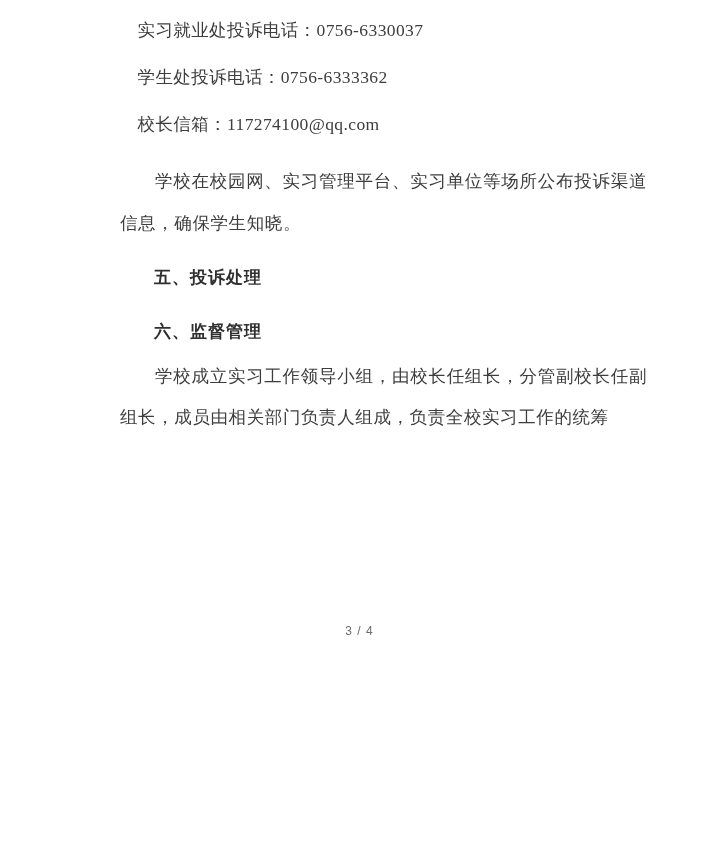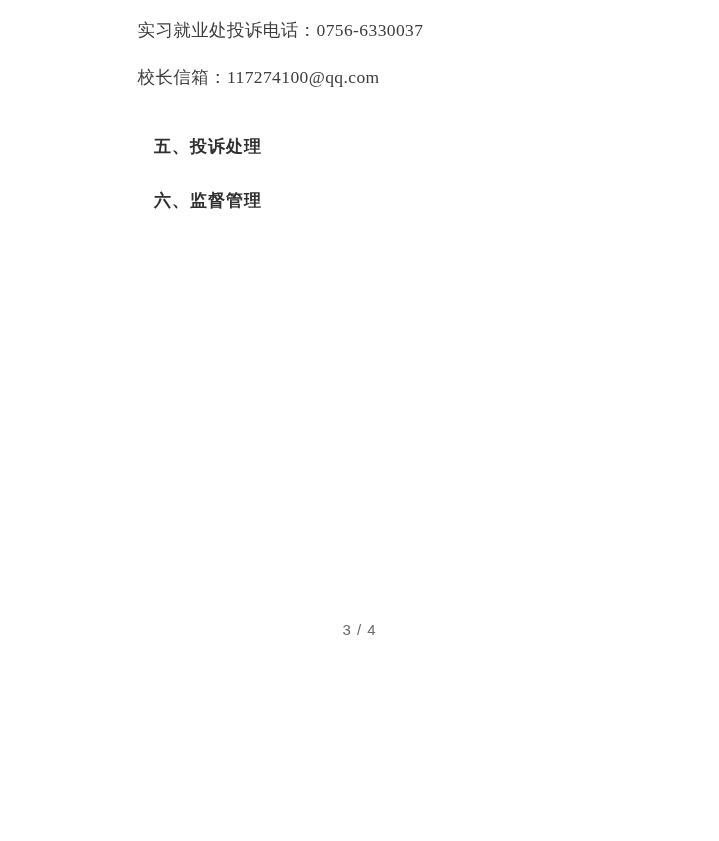--- a/index.html
+++ b/index.html
@@ -28,59 +28,62 @@
     letter-spacing: 0.6px;
   }
   .para {
     margin: 0 0 4px 0;
     text-align: justify;
     text-justify: inter-ideograph;
     text-indent: 2em;
   }
   .heading {
     margin: 14px 0 4px 0;
-    font-family: Liberation Mono, monospace;
+    font-family: Liberation Serif, serif;
     font-weight: bold;
     font-size: 17px;
     letter-spacing: 1px;
     text-indent: 2em;
     color: #2f2f2f;
   }
   .contact-line {
     margin: 0 0 6px 0;
     text-indent: 1em;
     letter-spacing: 0.4px;
   }
   .gap-small { height: 10px; }
   .footer {
     position: absolute;
     left: 0;
     right: 0;
     bottom: 24px;
     text-align: center;
     font-family: "Liberation Sans", "DejaVu Sans", sans-serif;
-    font-size: 15px;
+    font-size: 12px;
     color: #6b6b6b;
     letter-spacing: 1px;
   }
 </style>
 </head>
 <body>
 
 <div class="page">
   <div class="doc-body">
 
     <div class="contact-line">实习就业处投诉电话：0756-6330037</div>
+    <div class="contact-line">学生处投诉电话：0756-6333362</div>
     <div class="contact-line">校长信箱：117274100@qq.com</div>
 
     <div class="gap-small"></div>
 
+    <p class="para">学校在校园网、实习管理平台、实习单位等场所公布投诉渠道信息，确保学生知晓。</p>
 
     <h2 class="heading">五、投诉处理</h2>
 
 
     <h2 class="heading">六、监督管理</h2>
 
+    <p class="para">学校成立实习工作领导小组，由校长任组长，分管副校长任副组长，成员由相关部门负责人组成，负责全校实习工作的统筹</p>
 
   </div>
 
   <div class="footer">3 / 4</div>
 </div>
 
 </body></html>

